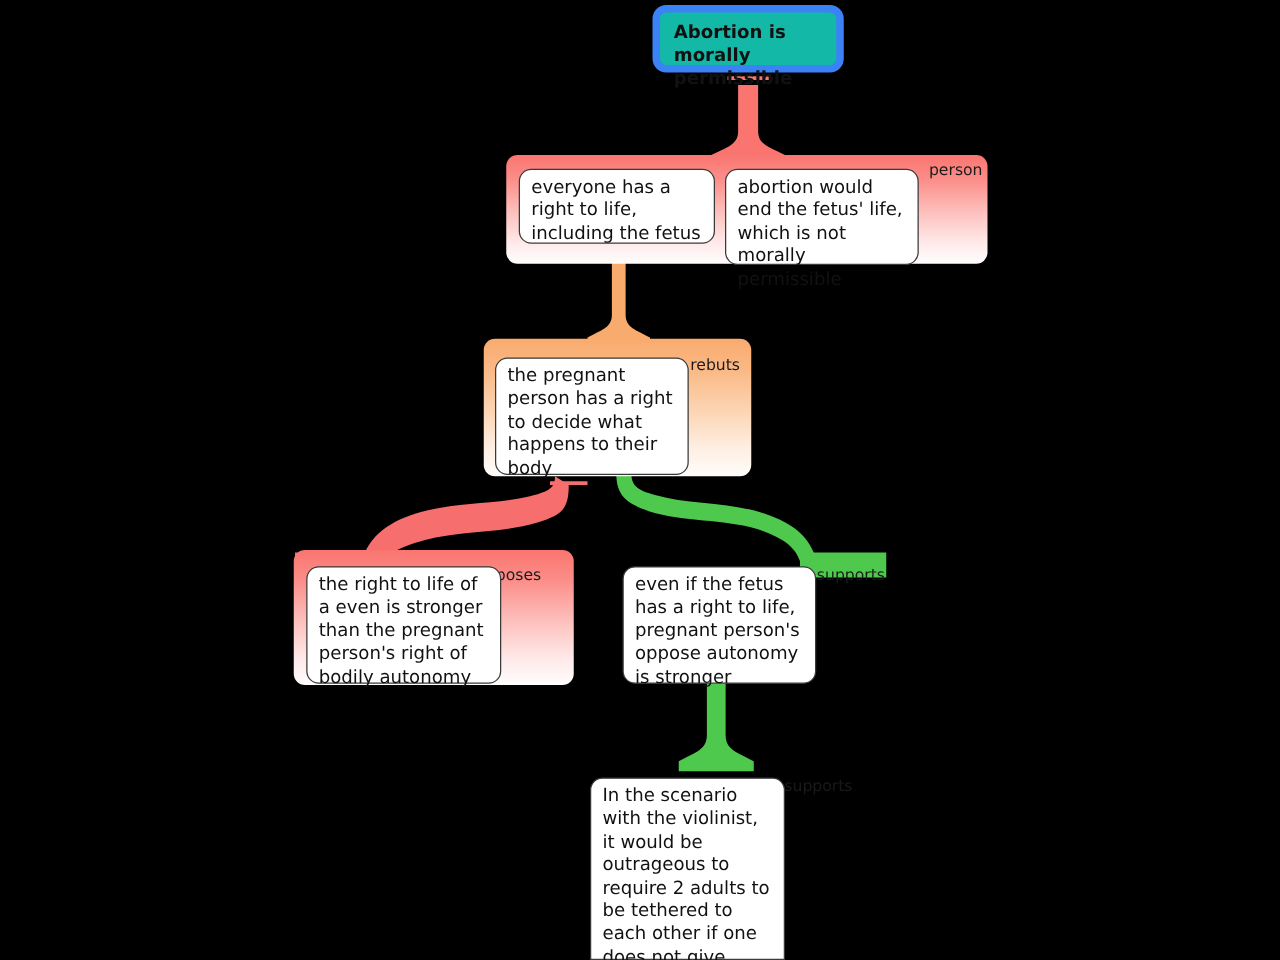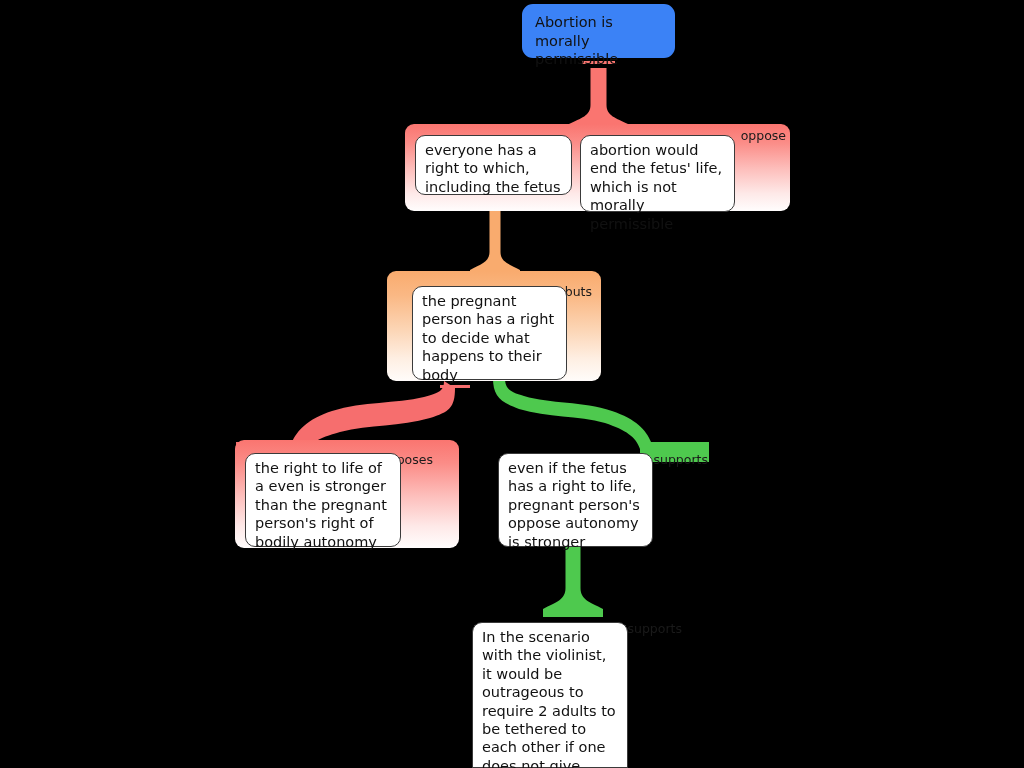--- a/index.html
+++ b/index.html
@@ -25,28 +25,29 @@
     position: absolute;
     left: 0; top: 0;
     width: 1024px;
     height: 768px;
     pointer-events: none;
   }
   
   .claim-root {
     position: absolute;
     box-sizing: border-box;
-    background: #3b82f6;
+    background: #14b8a6;
     border-radius: 11px;
-    border: 2px solid #3b82f6;
+    border: 6px solid #3b82f6;
     padding: 7px 11px 8px 11px;
     font-size: 14.5px;
     line-height: 1.28;
     color: #111111;
     z-index: 6;
+    font-weight: bold;
   }
   
   .group {
     position: absolute;
     box-sizing: border-box;
     border-radius: 9px;
     z-index: 3;
     overflow: hidden;
   }
   .group.oppose,
@@ -138,32 +139,32 @@
                C 556 602, 565.5 600, 565.5 588 Z" fill="#4ec94e"></path>
     </g>
   </svg>
 
   <div class="claim-root" style="left:522px; top:4px; width:153px; height:54px;">
     <span>Abortion is morally permissible</span>
   </div>
 
   <div class="group oppose" style="left:405px; top:124px; width:385px; height:87px;">
   </div>
-  <div class="group-label" style="left:700px; top:129px; width:86px; text-align:right;">oppose</div>
+  <div class="group-label" style="left:700px; top:129px; width:86px; text-align:right;">person</div>
   <div class="reason" style="left:415px; top:135px; width:157px; height:60px;">
-    <span>everyone has a right to which, including the fetus</span>
+    <span>everyone has a right to life, including the fetus</span>
   </div>
   <div class="reason" style="left:580px; top:135px; width:155px; height:77px;">
     <span>abortion would end the fetus' life, which is not morally permissible</span>
   </div>
 
   <div class="group rebuts" style="left:387px; top:271px; width:214px; height:110px;">
   </div>
   <div class="group-label" style="left:505px; top:285px; width:87px; text-align:right;">rebuts</div>
-  <div class="reason" style="left:396px; top:286px; width:155px; height:94px;margin-left:16px;">
+  <div class="reason" style="left:396px; top:286px; width:155px; height:94px;">
     <span>the pregnant person has a right to decide what happens to their body</span>
   </div>
 
   <div class="group opposes" style="left:235px; top:440px; width:224px; height:108px;">
   </div>
   <div class="group-label" style="left:360px; top:453px; width:94px; text-align:center;">opposes</div>
   <div class="reason" style="left:245px; top:453px; width:156px; height:94px;">
     <span>the right to life of a even is stronger than the pregnant person's right of bodily autonomy</span>
   </div>
 

